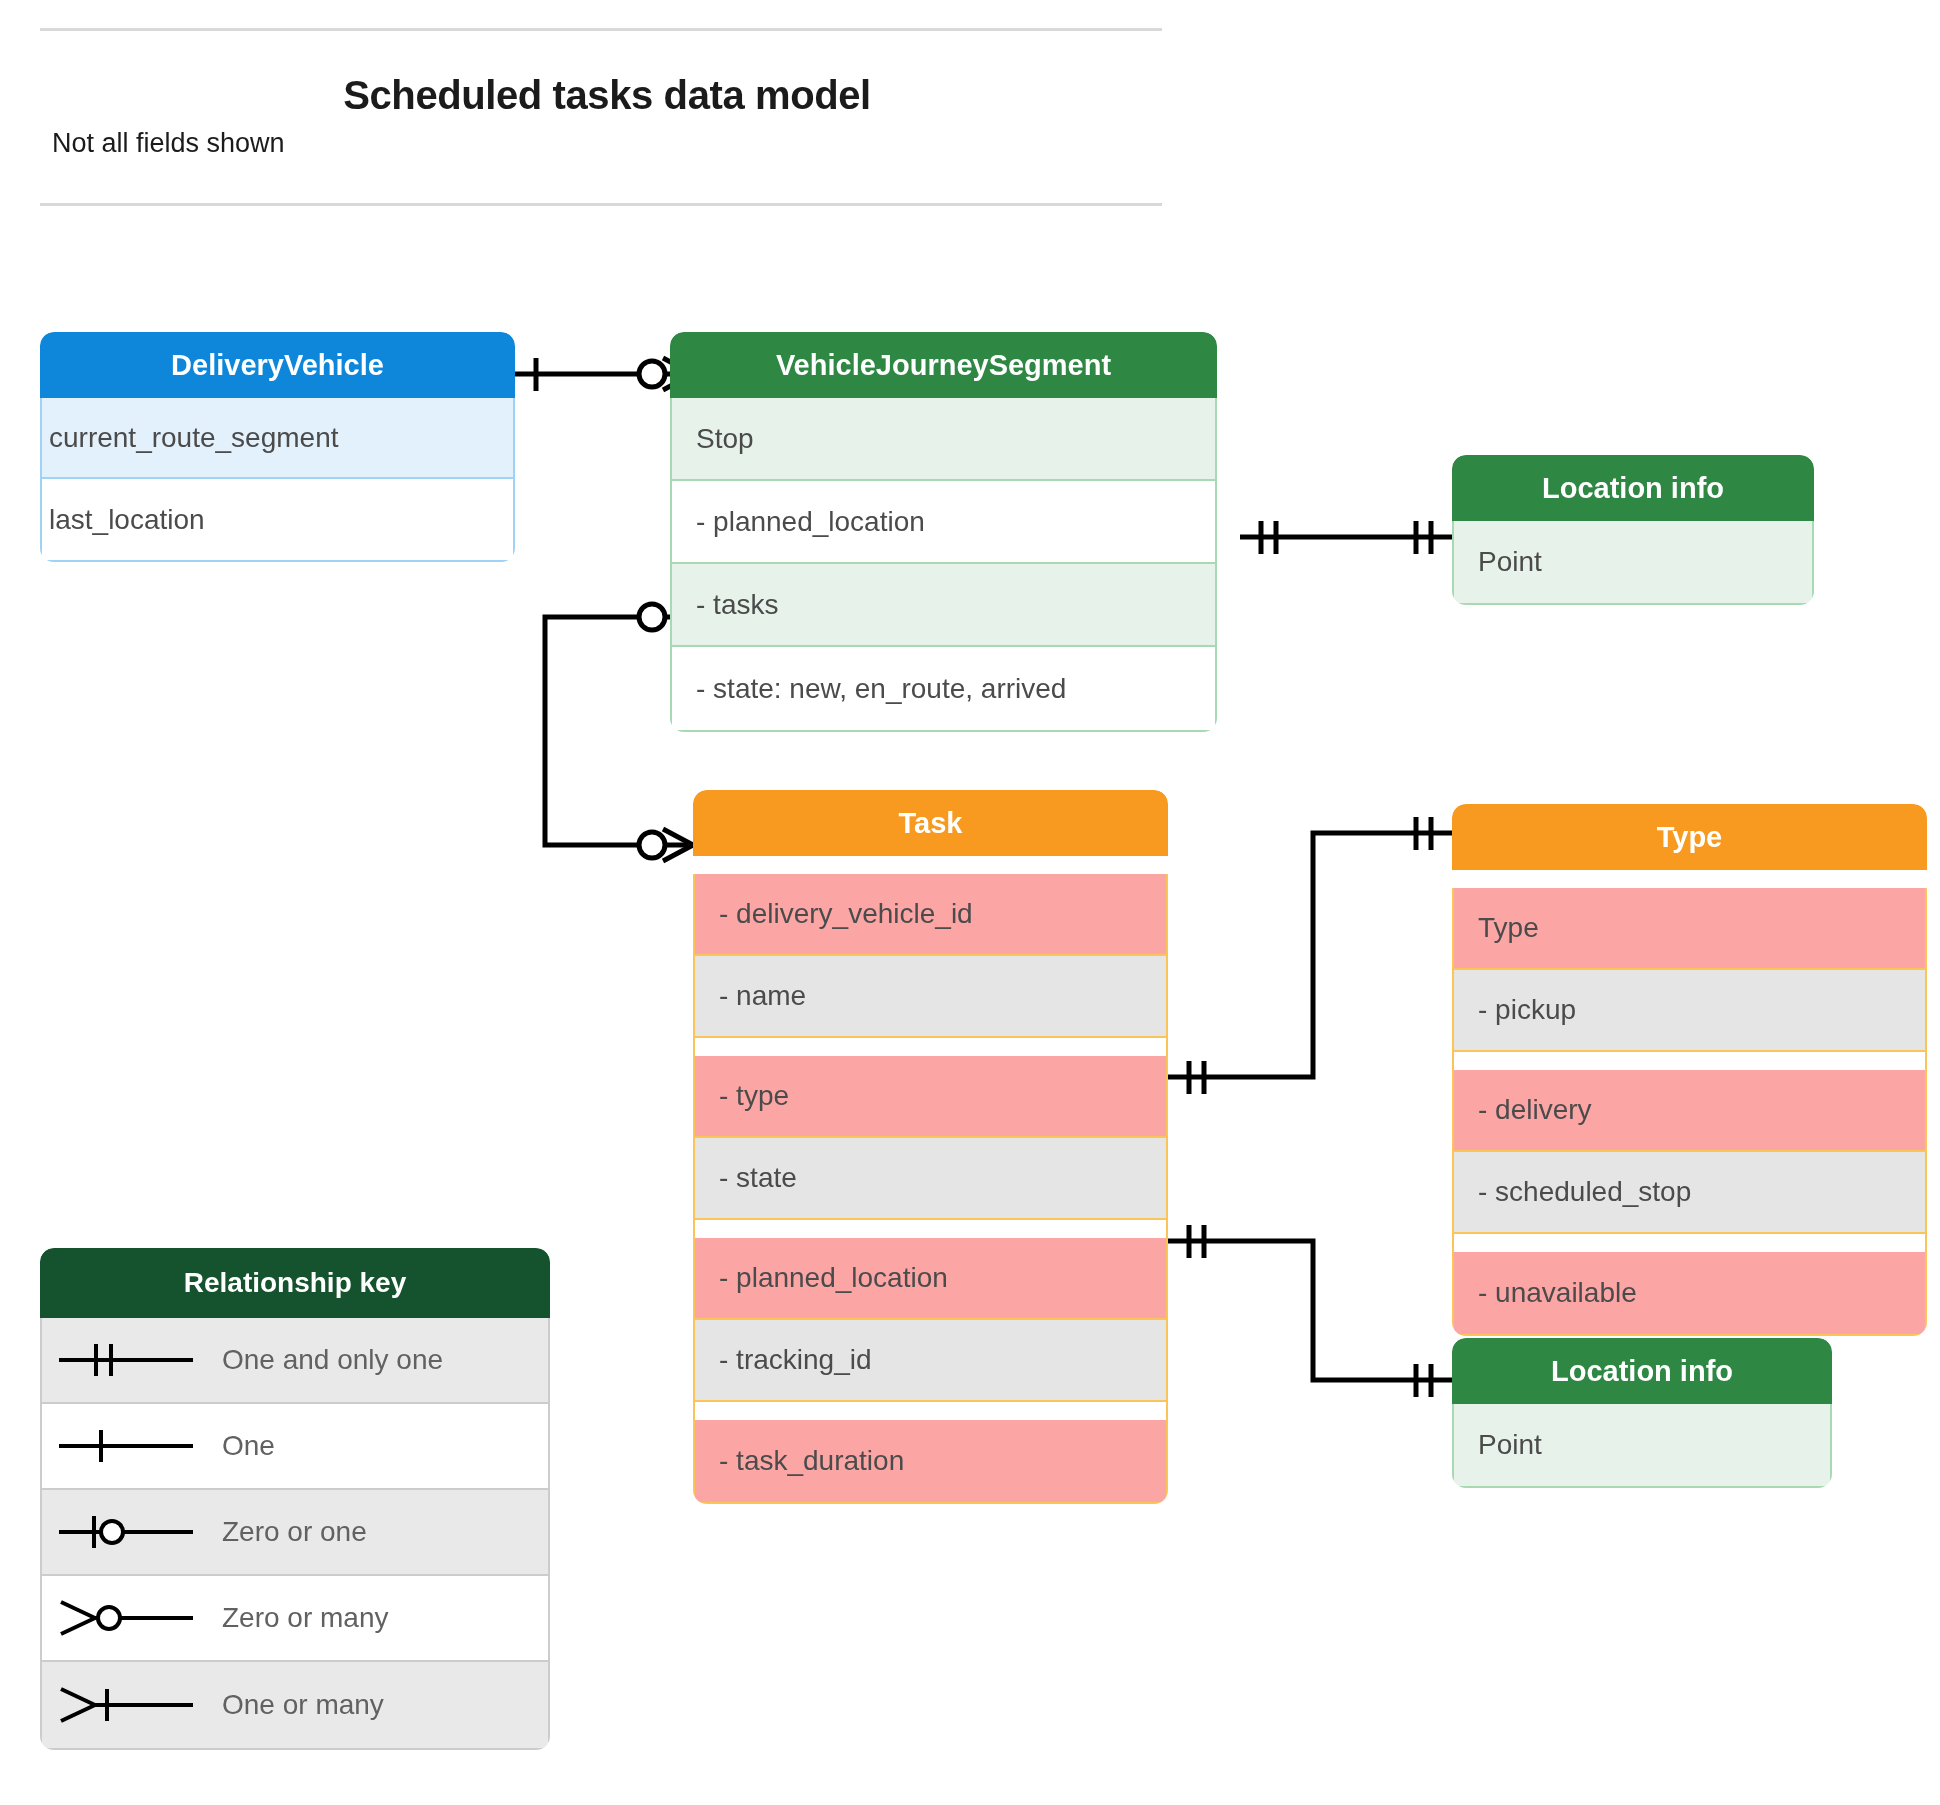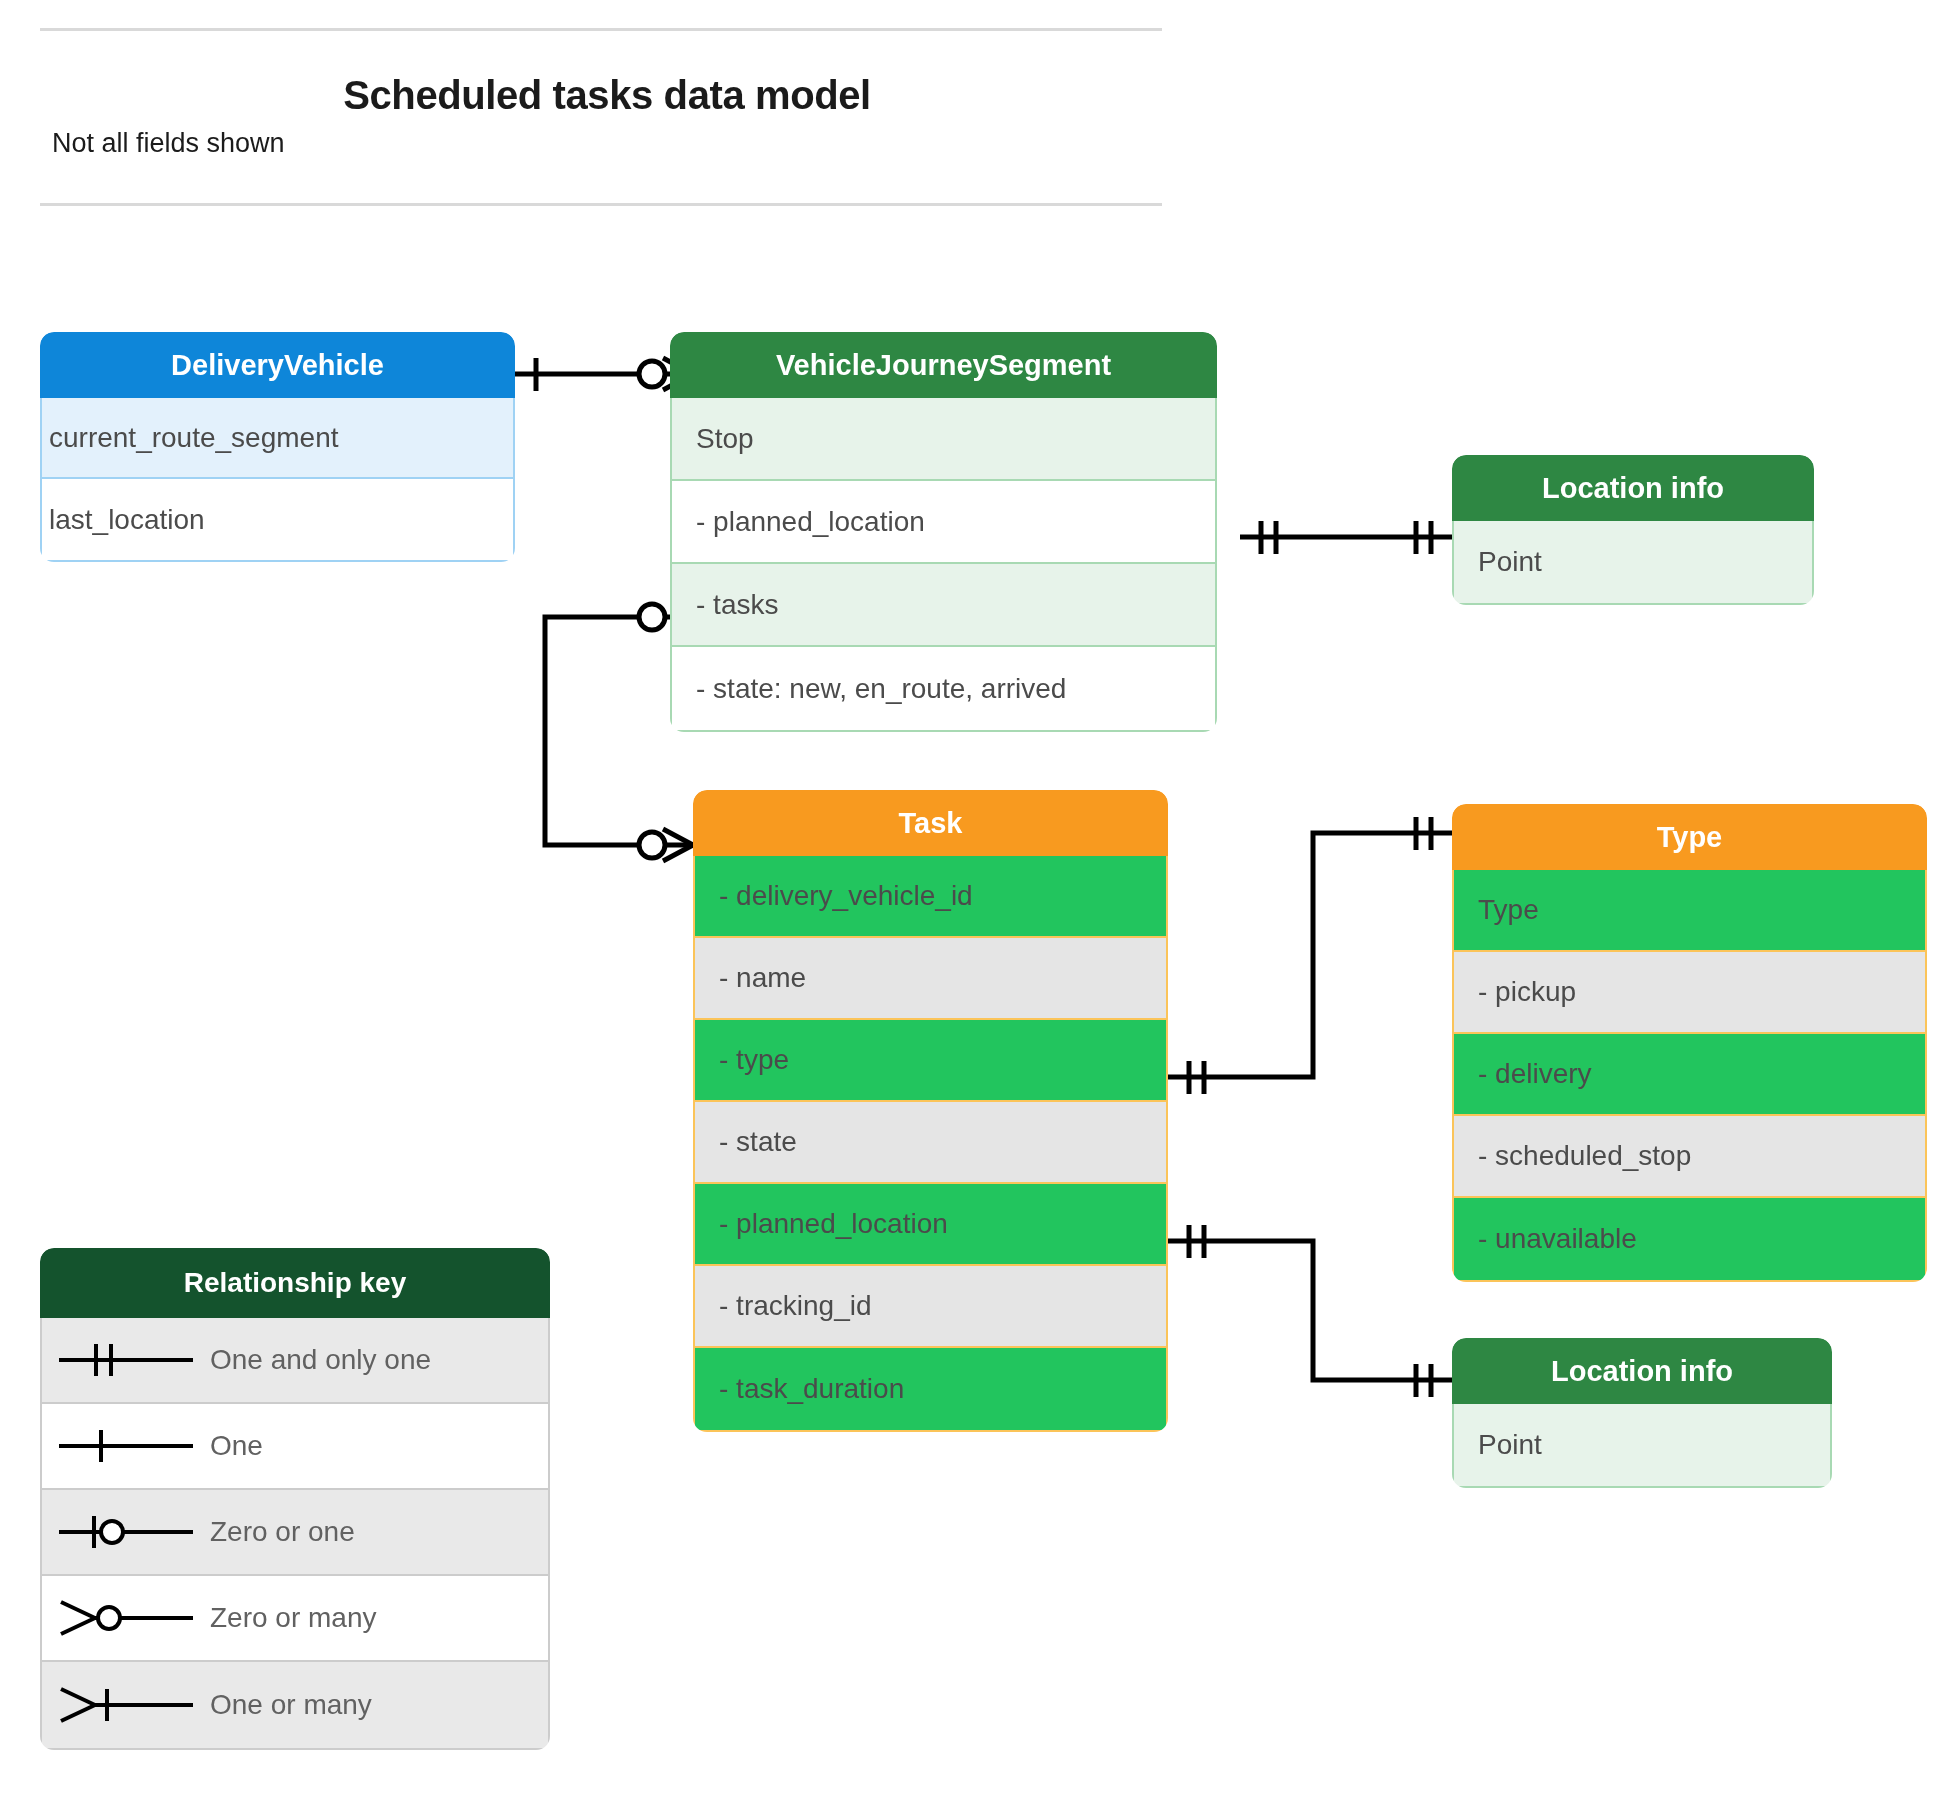--- a/index.html
+++ b/index.html
@@ -86,21 +86,21 @@
   .th-green .ent-row:last-child { border-bottom: none; }
   .th-green .ent-row.alt { background: #e7f3ea; }
   .th-green .ent-row.plain { background: #ffffff; }
 
   
   .th-orange .ent-head { background: #f89a1f; }
   .th-orange .ent-rows { border: 2px solid #fbc459; border-top: none;
                          border-bottom-left-radius: 6px; border-bottom-right-radius: 6px; }
   .th-orange .ent-row { border-bottom: 2px solid #fbc459; }
   .th-orange .ent-row:last-child { border-bottom: none; }
-  .th-orange .ent-row.alt { background: #22c55e; }
+  .th-orange .ent-row.alt { background: #fca5a5; margin-top: 18px; }
   .th-orange .ent-row.plain { background: #e5e5e5; }
 
   
   .th-gray .ent-head { background: #14532d; }
   .th-gray .ent-rows { border: 2px solid #cccccc; border-top: none;
                        border-bottom-left-radius: 6px; border-bottom-right-radius: 6px; }
   .th-gray .ent-row { border-bottom: 2px solid #cccccc; }
   .th-gray .ent-row:last-child { border-bottom: none; }
   .th-gray .ent-row.alt { background: #e9e9e9; }
   .th-gray .ent-row.plain { background: #ffffff; }
@@ -125,21 +125,21 @@
   #ent-type { left: 1452px; top: 804px; width: 475px; }
   #ent-type .ent-head { height: 66px; }
   #ent-type .ent-row  { height: 82px; }
 
   #ent-location-bottom { left: 1452px; top: 1338px; width: 380px; }
   #ent-location-bottom .ent-head { height: 66px; }
   #ent-location-bottom .ent-row  { height: 82px; }
 
   #ent-relationship-key { left: 40px; top: 1248px; width: 510px; }
   #ent-relationship-key .ent-head { height: 70px; font-size: 28px; }
-  #ent-relationship-key .ent-row  { height: 86px; padding-left: 0; }
+  #ent-relationship-key .ent-row  { height: 86px; padding-left: 0; gap: 12px; }
 
   .legend-sym {
     width: 168px; flex: 0 0 168px;
     display: flex; align-items: center; justify-content: center;
   }
   .legend-label {
     font-size: 28px; color: #616161;
   }
 
   

